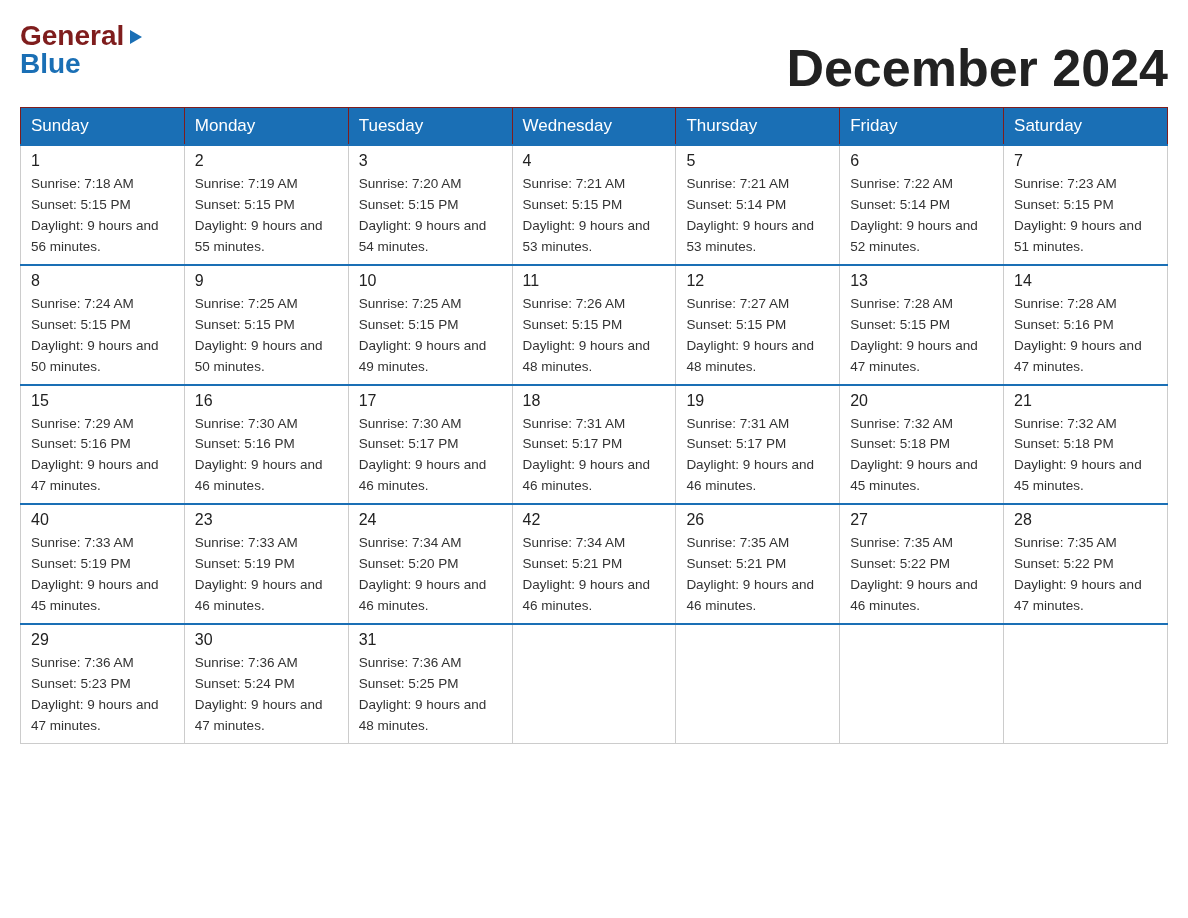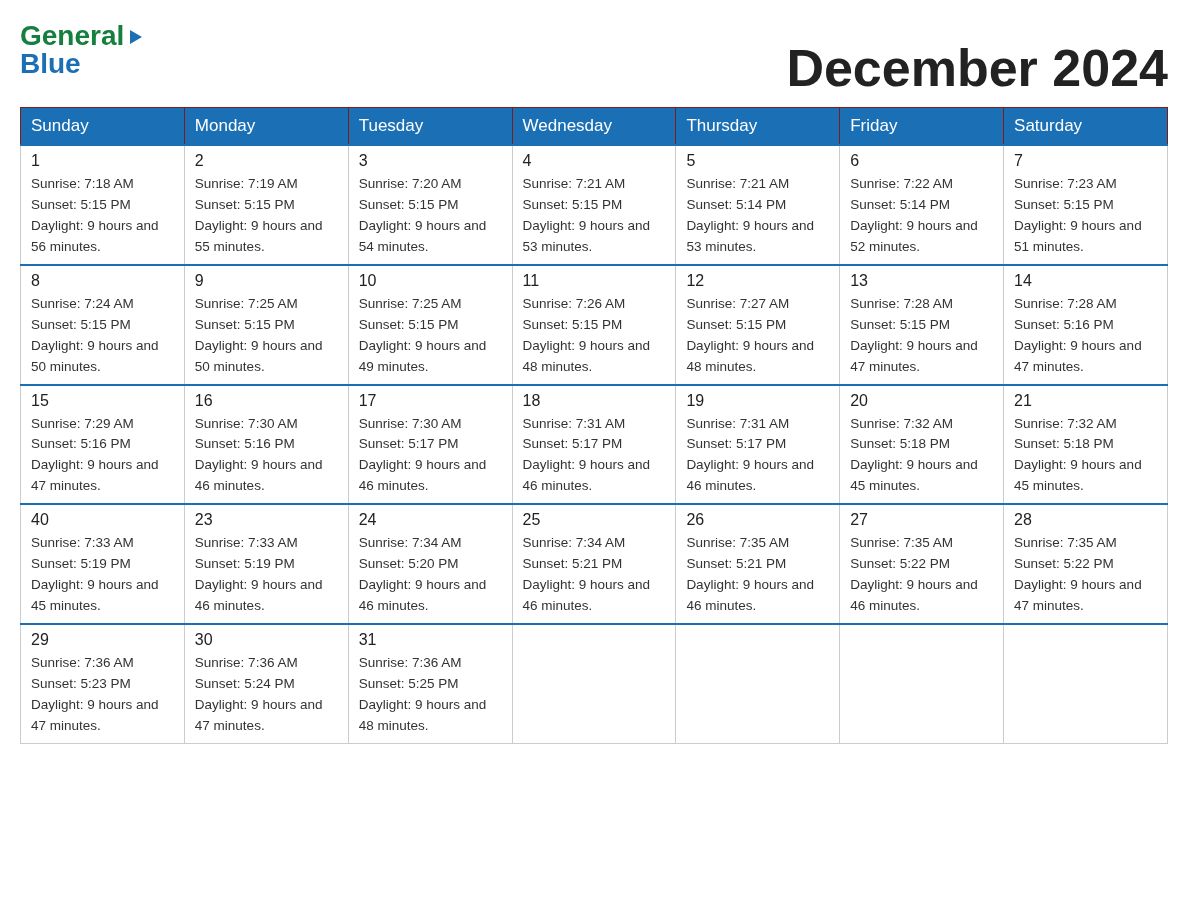--- a/index.html
+++ b/index.html
@@ -79,21 +79,21 @@
       display: flex;
       align-items: center;
     }
   </style>
 </head>
 <body>
 
 <div class="header-area">
   <div class="logo">
     <div class="logo-text-row">
-      <span style="font-size:28px;font-weight:bold;color:#15803d;">General</span>
+      <span style="font-size:28px;font-weight:bold;color:#7f1d1d;">General</span>
       <svg width="18" height="18" viewBox="0 0 18 18" style="margin-left:2px;margin-top:2px;">
         <polygon points="4,2 16,9 4,16" fill="#1a6fb5"></polygon>
       </svg>
     </div>
     <span style="font-size:28px;font-weight:bold;color:#1a6fb5;margin-top:-4px;">Blue</span>
   </div>
   <div class="title-area">
     <div class="month-title">December 2024</div>
   </div>
 </div>
@@ -208,21 +208,21 @@
         </td>
         <td>
           <div class="day-number">23</div>
           <div class="day-info">Sunrise: 7:33 AM<br>Sunset: 5:19 PM<br>Daylight: 9 hours and 46 minutes.</div>
         </td>
         <td>
           <div class="day-number">24</div>
           <div class="day-info">Sunrise: 7:34 AM<br>Sunset: 5:20 PM<br>Daylight: 9 hours and 46 minutes.</div>
         </td>
         <td>
-          <div class="day-number">25</div>
+          <div class="day-number">42</div>
           <div class="day-info">Sunrise: 7:34 AM<br>Sunset: 5:21 PM<br>Daylight: 9 hours and 46 minutes.</div>
         </td>
         <td>
           <div class="day-number">26</div>
           <div class="day-info">Sunrise: 7:35 AM<br>Sunset: 5:21 PM<br>Daylight: 9 hours and 46 minutes.</div>
         </td>
         <td>
           <div class="day-number">27</div>
           <div class="day-info">Sunrise: 7:35 AM<br>Sunset: 5:22 PM<br>Daylight: 9 hours and 46 minutes.</div>
         </td>

